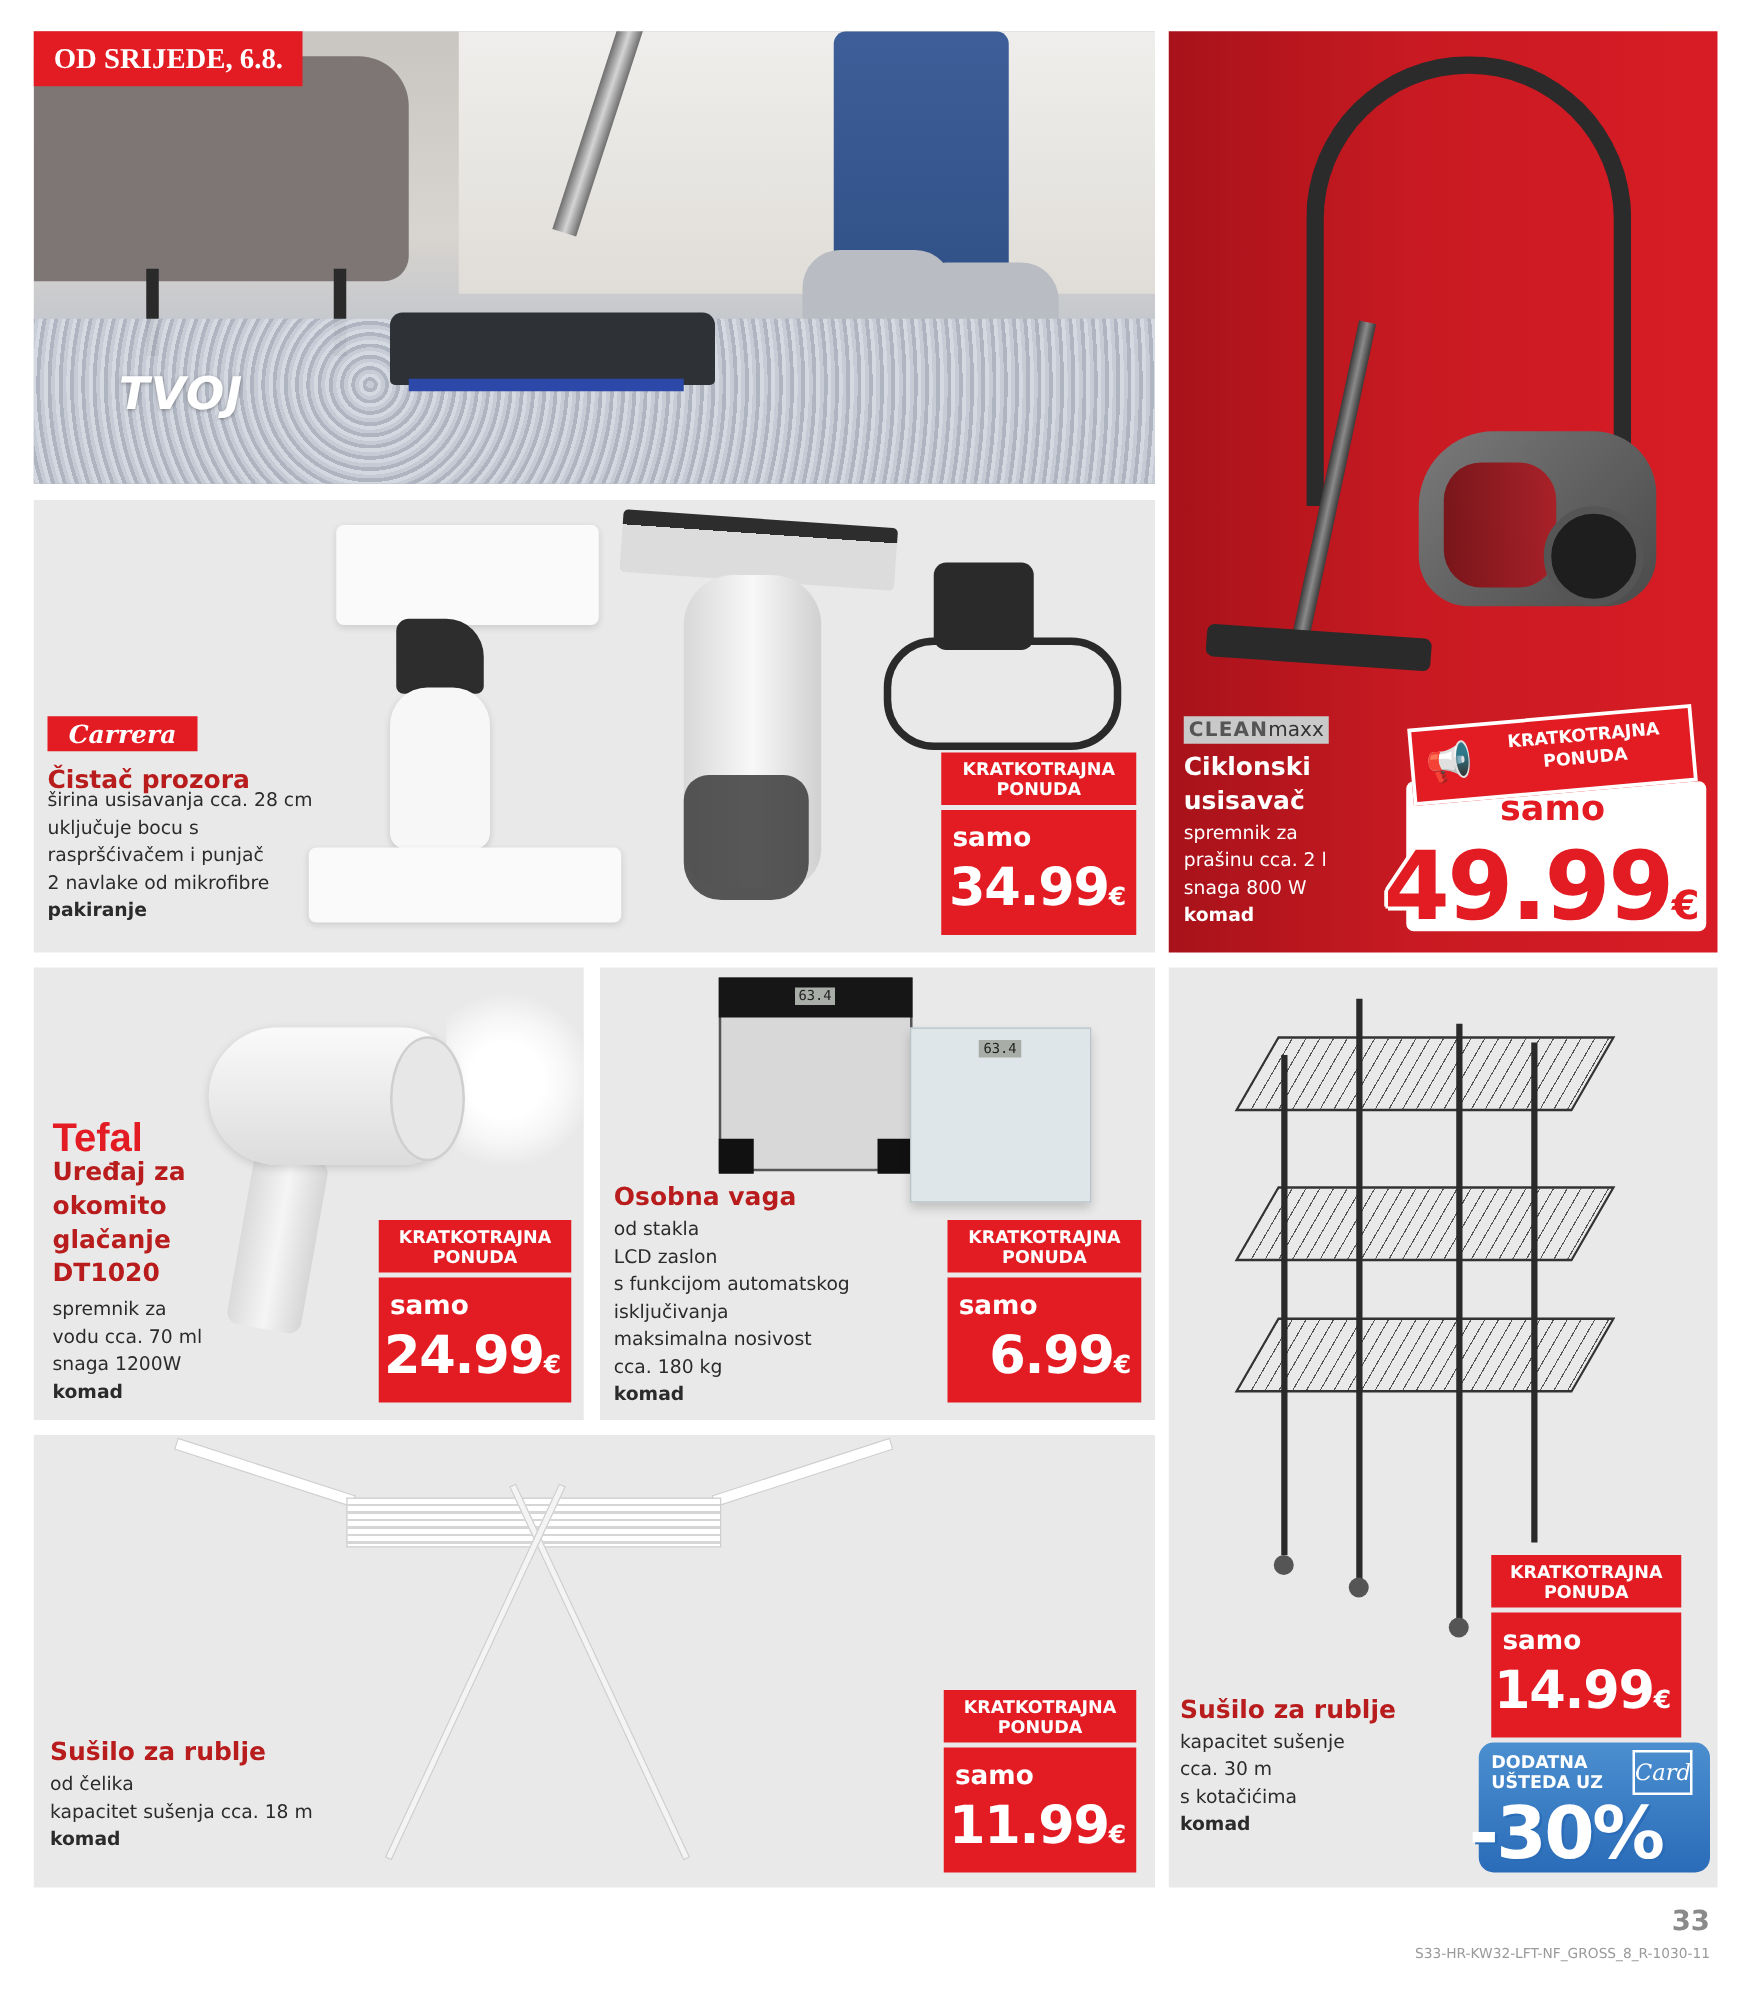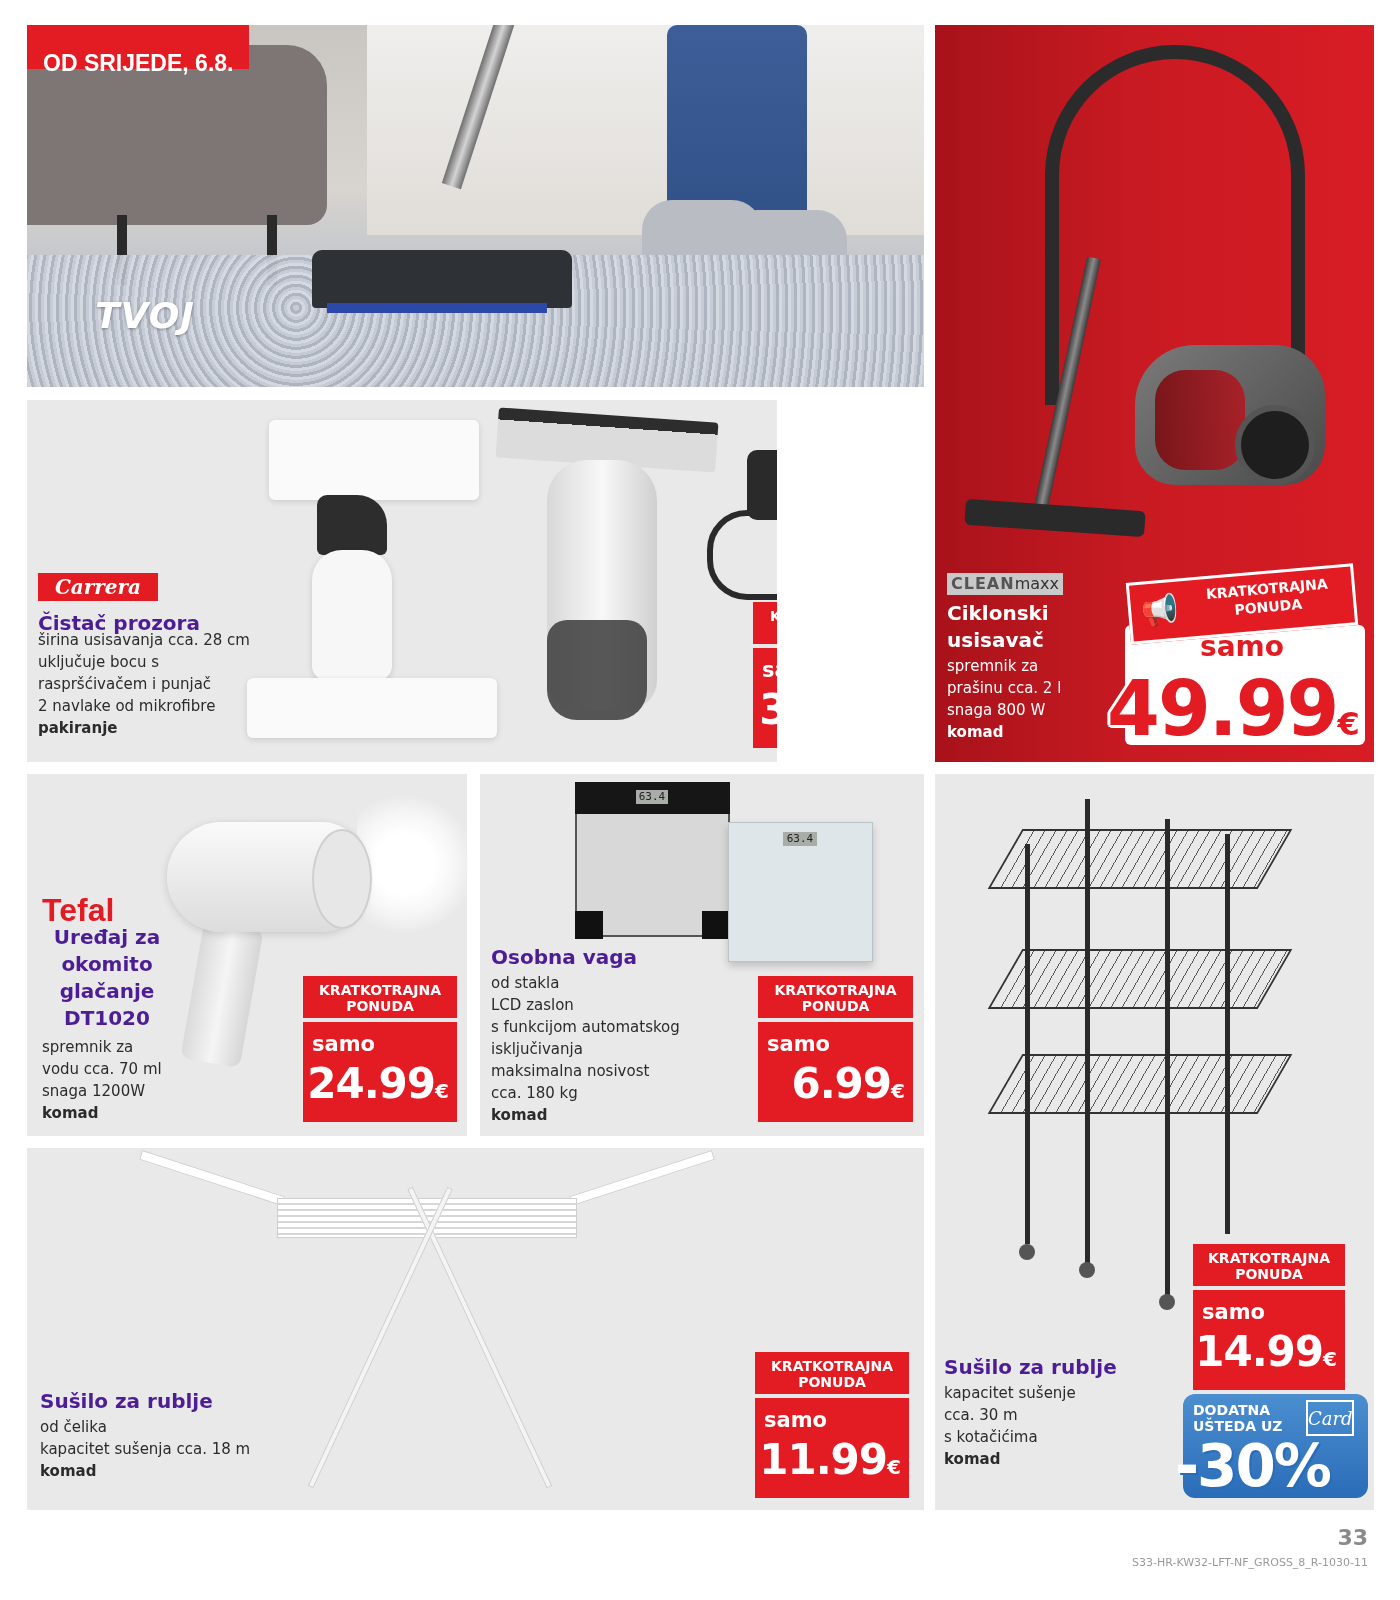--- a/index.html
+++ b/index.html
@@ -14,22 +14,22 @@
   .hero-sofa { position: absolute; left: 0; top: 20px; width: 300px; height: 180px; background: #7d7675; border-radius: 0 40px 20px 0; }
   .hero-sofa-leg { position: absolute; top: 190px; width: 10px; height: 70px; background: #2a2a2a; }
   .hero-cabinet { position: absolute; left: 340px; top: 0; width: 560px; height: 210px; background: linear-gradient(180deg,#efeeec,#e0ddd8); }
   .hero-floor { position: absolute; left: 0; top: 230px; width: 100%; height: 132px;
     background: repeating-radial-gradient(circle at 30% 40%, #c7ccd6 0 3px, #aeb4c0 3px 6px, #d6dae2 6px 9px); opacity: .95; }
   .hero-pipe { position: absolute; left: 470px; top: -10px; width: 20px; height: 180px; background: linear-gradient(90deg,#6e6e6e,#d4d4d4,#6e6e6e); transform: rotate(18deg); transform-origin: top; }
   .hero-nozzle { position: absolute; left: 285px; top: 225px; width: 260px; height: 58px; background: #2e3136; border-radius: 10px 10px 4px 4px; }
   .hero-nozzle-blue { position: absolute; left: 300px; top: 278px; width: 220px; height: 10px; background: #2c48a8; }
   .hero-legs { position: absolute; left: 640px; top: 0; width: 140px; height: 230px; background: linear-gradient(180deg,#3d5e98,#2f4f86); border-radius: 10px; }
   .hero-shoe { position: absolute; top: 175px; width: 120px; height: 85px; background: #b9bcc2; border-radius: 30px 30px 8px 8px; }
-  .date-badge { position: absolute; left: 27px; top: 25px; height: 44px; padding: 16px 16px; background: #e31b23; color: #fff;
-    font-family: Liberation Sans, sans-serif; font-weight: bold; font-size: 23px; line-height: 44px; }
+  .date-badge { position: absolute; left: 27px; top: 25px; height: 44px; padding: 0 16px; background: #e31b23; color: #fff;
+    font-family: Liberation Serif, serif; font-weight: bold; font-size: 23px; line-height: 44px; }
   .hero-title-small { position: absolute; left: 68px; top: 270px; color: #fff; font-family: "DejaVu Sans", sans-serif; font-weight: bold; font-style: italic; font-size: 36px; letter-spacing: 1px; text-shadow: 0 1px 3px rgba(0,0,0,.35); }
   .hero-title-big { position: absolute; left: 64px; top: 300px; color: #fff; font-family: "DejaVu Sans", sans-serif; font-weight: bold; font-size: 64px; letter-spacing: 1px; text-shadow: 0 2px 4px rgba(0,0,0,.35); }
 
   
   #vacuum { left: 935px; top: 25px; width: 439px; height: 737px;
     background: linear-gradient(90deg, #a8121a 0%, #c81a22 45%, #d81c25 100%); }
   .vac-hose { position: absolute; left: 110px; top: 20px; width: 260px; height: 360px; border: 14px solid #2b2b2b; border-bottom: none; border-radius: 130px 130px 0 0; }
   .vac-tube { position: absolute; left: 125px; top: 230px; width: 14px; height: 260px; background: linear-gradient(90deg,#3a3a3a,#8a8a8a,#3a3a3a); transform: rotate(12deg); }
   .vac-body { position: absolute; left: 200px; top: 320px; width: 190px; height: 140px; background: linear-gradient(135deg,#7a7a7a,#4a4a4a); border-radius: 60px 50px 40px 40px; }
   .vac-bin { position: absolute; left: 220px; top: 345px; width: 90px; height: 100px; background: linear-gradient(90deg,#7a0d12,#b01a22); border-radius: 30px; opacity: .9; }
@@ -44,33 +44,33 @@
   .vac-promo .mega { position: absolute; left: 10px; top: 10px; font-size: 30px; line-height: 36px; }
   .vac-promo .txt { position: absolute; left: 62px; top: 6px; font-weight: bold; font-size: 14px; line-height: 18px; text-align: center; width: 150px; }
   .vac-price-box { position: absolute; left: 190px; top: 600px; width: 240px; height: 120px; background: #fff; border-radius: 6px; }
   .vac-samo { position: absolute; left: 265px; top: 605px; color: #e31b23; font-weight: bold; font-size: 28px; }
   .vac-price { position: absolute; left: 172px; top: 642px; color: #e31b23; font-family: "DejaVu Sans", sans-serif; font-weight: bold; font-size: 76px; letter-spacing: -2px; line-height: 84px;
     text-shadow: 3px 0 #fff, -3px 0 #fff, 0 3px #fff, 0 -3px #fff, 2px 2px #fff, -2px -2px #fff, 2px -2px #fff, -2px 2px #fff; }
   .vac-price .eur { font-size: 32px; letter-spacing: 0; }
 
   
   .brand { position: absolute; }
-  .p-name { position: absolute; font-weight: bold; font-size: 20px; line-height: 27px; color: #4c1d95; text-align: center; }
+  .p-name { position: absolute; font-weight: bold; font-size: 20px; line-height: 27px; color: #b91c1c; }
   .p-desc { position: absolute; font-size: 15px; line-height: 22px; color: #2b2b2b; }
   .p-unit { font-weight: bold; }
 
   
   .promo-label { position: absolute; background: #e31b23; color: #fff; font-weight: bold; font-size: 14px; line-height: 16px; text-align: center; padding-top: 6px; height: 42px; }
   .promo-price { position: absolute; background: #e31b23; color: #fff; }
   .promo-price .samo { position: absolute; left: 9px; top: 10px; font-weight: bold; font-size: 21px; }
   .promo-price .val { position: absolute; right: 8px; bottom: 6px; font-weight: bold; font-size: 42px; letter-spacing: -1px; line-height: 50px; }
   .promo-price .val .eur { font-size: 20px; letter-spacing: 0; }
 
   
-  #window-cleaner { left: 27px; top: 400px; width: 750px; height: 362px; }
+  #window-cleaner { left: 27px; top: 400px; width: 897px; height: 362px; }
   .carrera-logo { left: 11px; top: 173px; width: 120px; height: 28px; background: #e31b23; color: #fff; font-family: "DejaVu Serif", serif; font-weight: bold; font-style: italic; font-size: 20px; line-height: 28px; text-align: center; }
   .wc-pad { position: absolute; left: 242px; top: 20px; width: 210px; height: 80px; background: #fafafa; border-radius: 6px; box-shadow: 0 2px 6px rgba(0,0,0,.12); }
   .wc-bottle-head { position: absolute; left: 290px; top: 95px; width: 70px; height: 60px; background: #2d2d2d; border-radius: 10px 30px 6px 6px; }
   .wc-bottle { position: absolute; left: 285px; top: 150px; width: 80px; height: 130px; background: #f7f7f7; border-radius: 30px 30px 14px 14px; box-shadow: 0 2px 6px rgba(0,0,0,.15); }
   .wc-pad2 { position: absolute; left: 220px; top: 278px; width: 250px; height: 60px; background: #fafafa; border-radius: 6px; box-shadow: 0 2px 6px rgba(0,0,0,.12); }
   .wc-blade { position: absolute; left: 470px; top: 15px; width: 220px; height: 50px; background: linear-gradient(180deg,#2d2d2d 0 12px,#dcdcdc 12px); border-radius: 4px; transform: rotate(4deg); }
   .wc-body { position: absolute; left: 520px; top: 60px; width: 110px; height: 250px; background: linear-gradient(90deg,#d8d8d8,#f8f8f8,#d0d0d0); border-radius: 40px 40px 30px 30px; }
   .wc-tank { position: absolute; left: 520px; top: 220px; width: 100px; height: 100px; background: #3b3b3b; border-radius: 20px 20px 30px 30px; opacity: .85; }
   .wc-charger { position: absolute; left: 720px; top: 50px; width: 80px; height: 70px; background: #2a2a2a; border-radius: 10px; }
   .wc-cable { position: absolute; left: 680px; top: 110px; width: 190px; height: 90px; border: 6px solid #2a2a2a; border-radius: 40px; }

